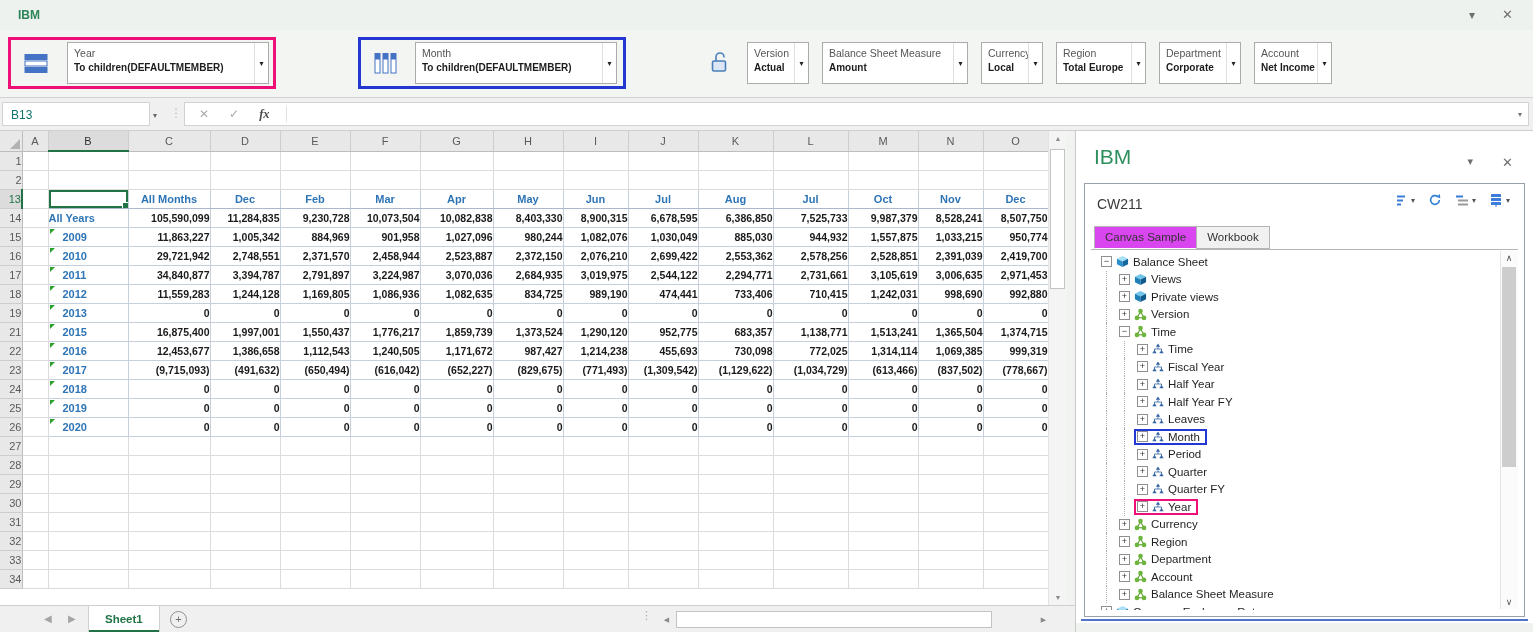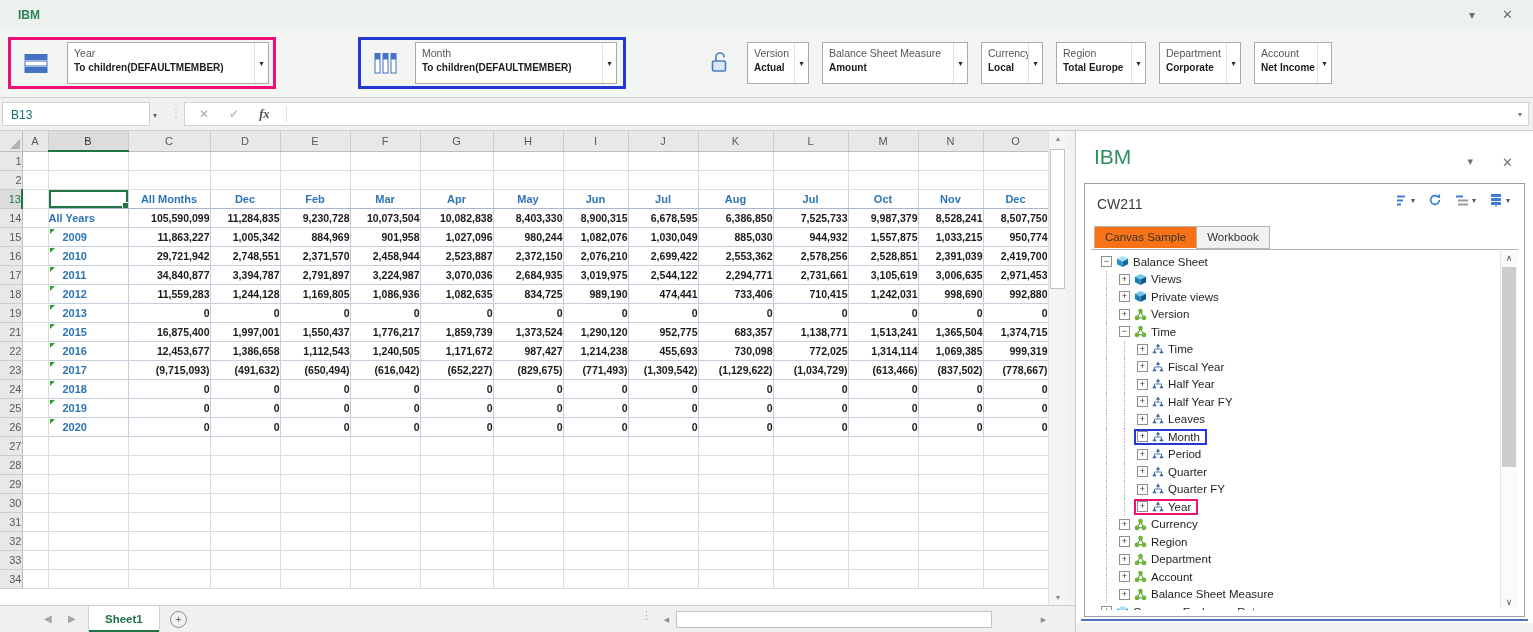--- a/index.html
+++ b/index.html
@@ -85,21 +85,21 @@
   .pane-close{right:20px;font-size:13px;}
   .pane-box{position:absolute;left:8px;right:8px;top:52px;bottom:15px;border:1px solid #98a2ad;background:#fff;}
   .pane-blue{position:absolute;left:5px;right:5px;bottom:11px;height:2px;background:#4f74c8;}
   .pane-strip{position:absolute;left:0;right:0;bottom:0;height:9px;background:#f0f2f0;}
   .src-label{position:absolute;left:12px;top:12px;font-size:14px;color:#3a3a3a;}
   .pane-tools{position:absolute;right:14px;top:9px;display:flex;align-items:center;gap:13px;}
   .tool{display:flex;align-items:center;gap:3px;}
   .tool .tcaret{font-size:8px;color:#555;}
   .ptabs{position:absolute;left:9px;top:42px;display:flex;z-index:3;}
   .ptab{font-size:11.5px;color:#333;padding:4px 10px 5px 10px;border:1px solid #b5b5b5;background:#f1f1f1;margin-right:-1px;}
-  .ptab.active{background:#f97316;border-bottom:1px solid #fff;}
+  .ptab.active{background:#d946ef;border-bottom:1px solid #fff;}
   .tree-boxwrap{position:absolute;left:6px;right:6px;top:65px;bottom:6px;border-top:1px solid #b5b5b5;overflow:hidden;}
   .tree{position:absolute;left:2px;top:3px;right:20px;bottom:0;overflow:hidden;}
   .trow{display:flex;align-items:center;height:17.5px;position:relative;}
   .guide{position:absolute;top:0;bottom:0;width:0;border-left:1px dotted #adadad;}
   .exp{flex:none;width:11px;height:11px;border:1px solid #8f8f8f;background:#fff;margin-right:4px;display:flex;align-items:center;justify-content:center;font-size:9px;line-height:9px;color:#333;box-sizing:border-box;}
   .ticon{flex:none;margin-right:4px;display:inline-flex;}
   .tlabel{font-size:11.5px;color:#1f1f1f;white-space:nowrap;}
   .hl{display:inline-flex;align-items:center;border:2px solid transparent;padding:0 5px 0 1px;margin-left:-3px;}
   .hl-blue{border-color:#2338d2;}
   .hl-pink{border-color:#ee1077;}

